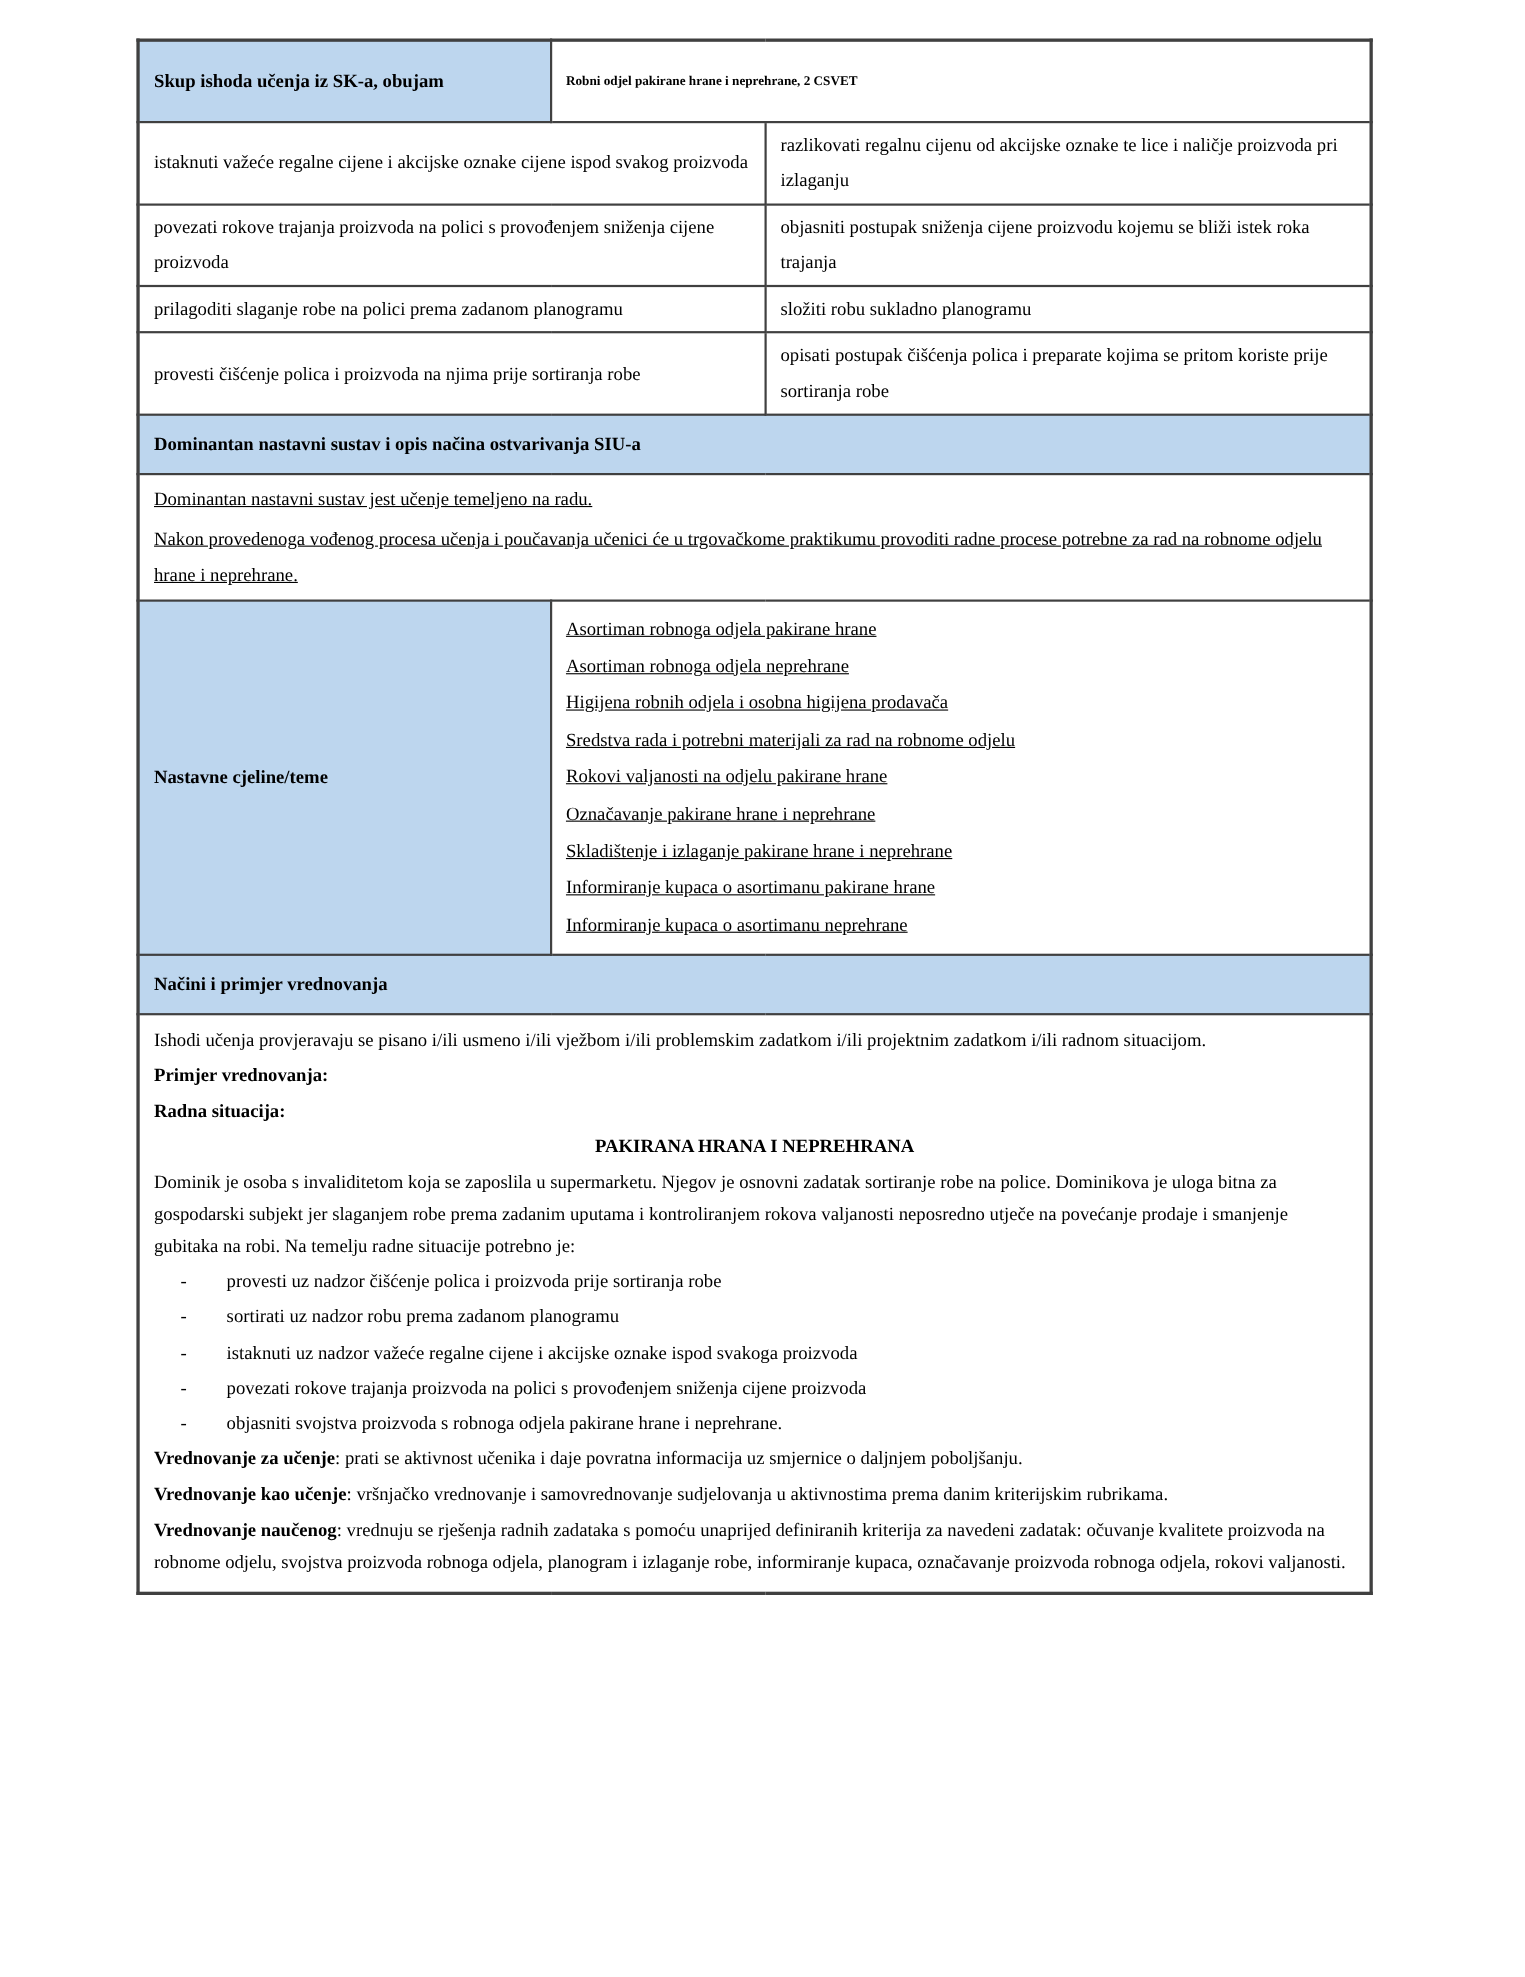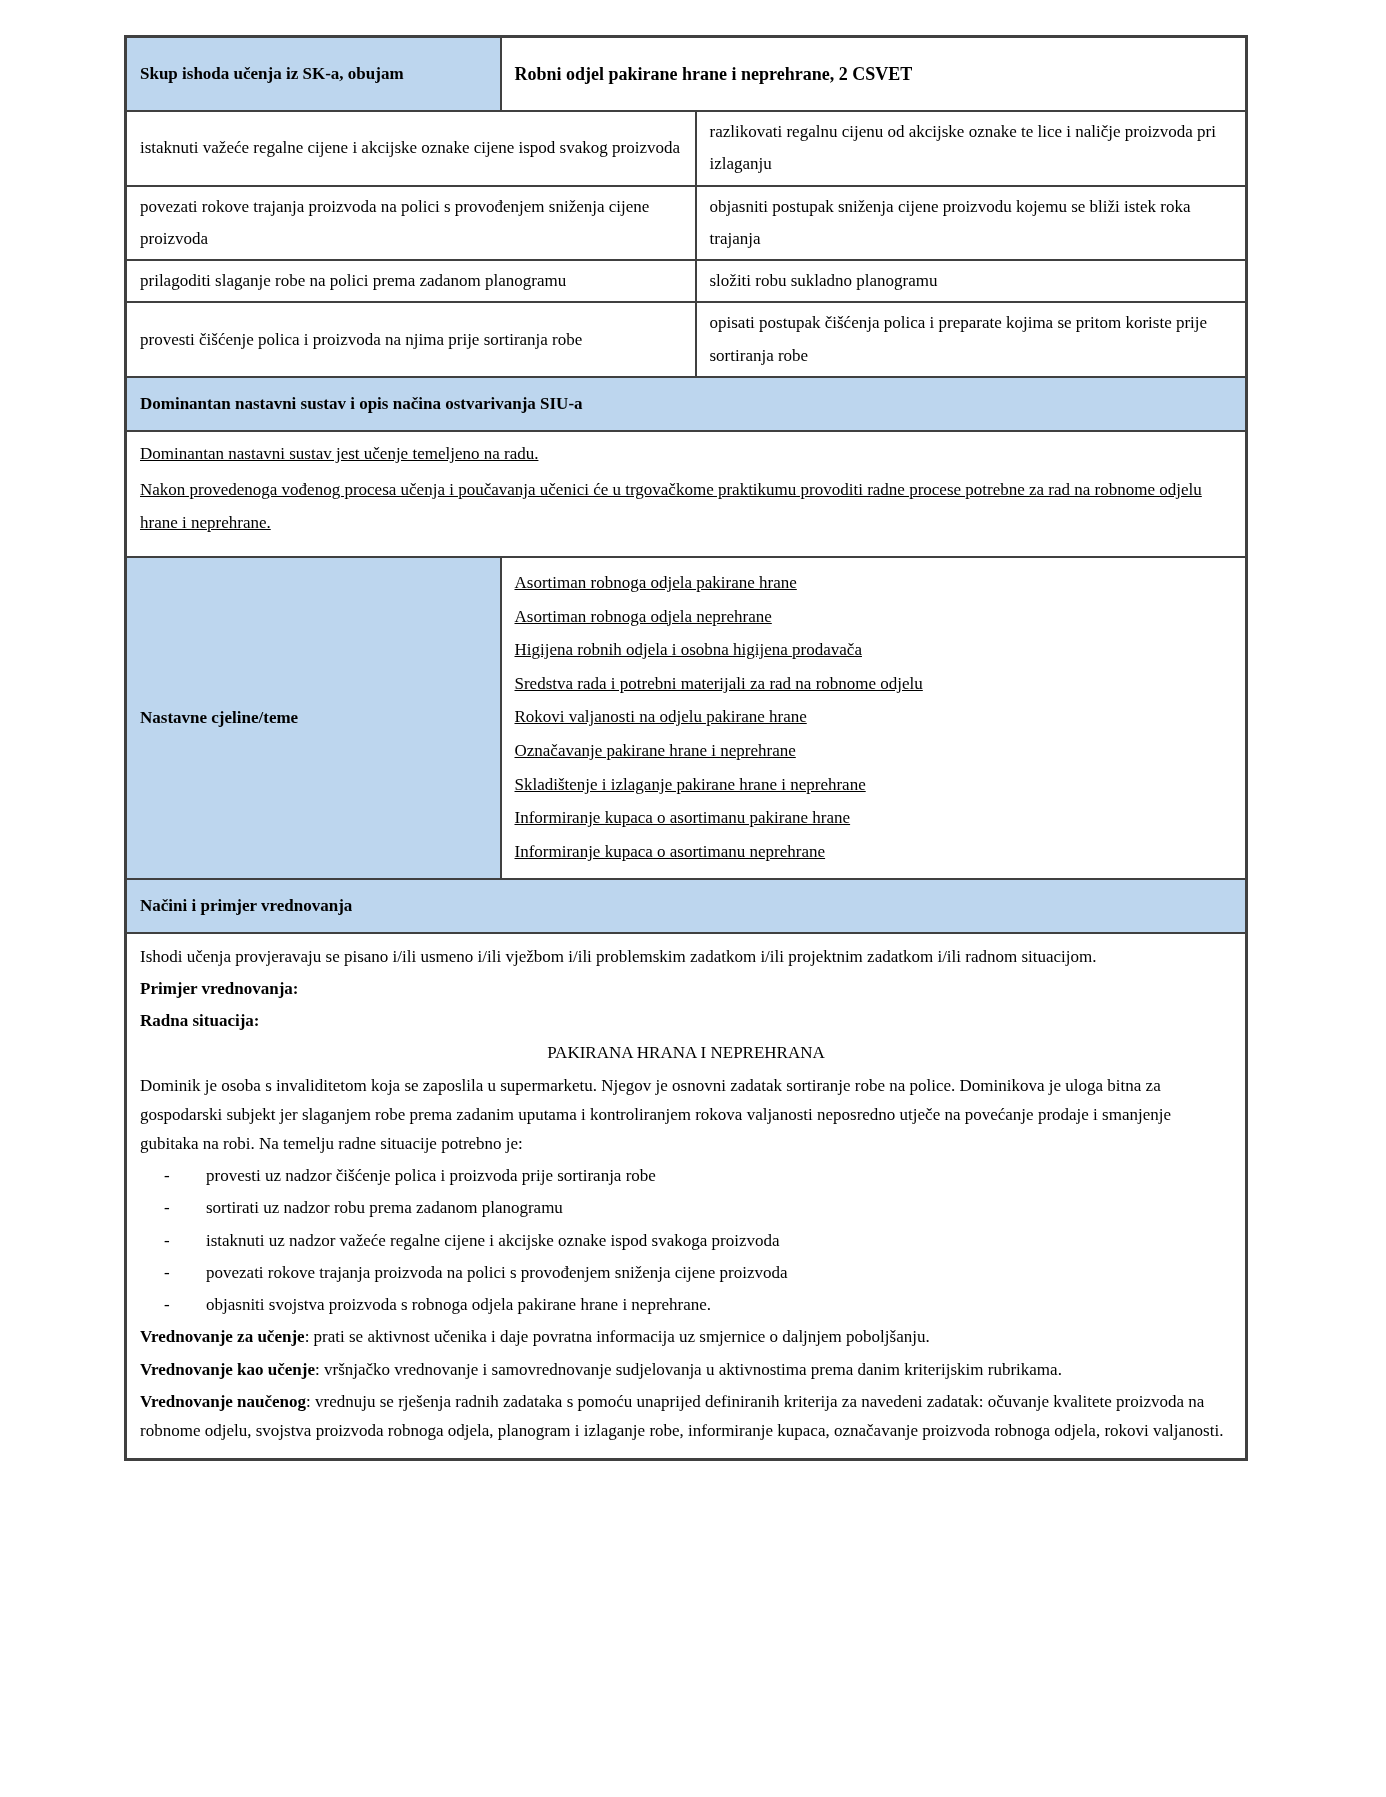--- a/index.html
+++ b/index.html
@@ -17,29 +17,29 @@
   td{
     border:2px solid #404040;
     padding:4px 13px;
     vertical-align:middle;
     line-height:1.9;
     word-wrap:break-word;
   }
   .blue{background:#BDD6EE;}
   .bold{font-weight:bold;}
   .h-row td{line-height:1.8;}
-  .title-cell{font-weight:bold;font-size:18px;}
+  .title-cell{font-weight:bold;font-size:12px;}
   .sec-head td{font-weight:bold;height:44px;line-height:1.5;}
   .para-cell p{margin:0 0 4px 0;text-decoration:underline;}
-  .para-cell p:last-child{margin-bottom:11px;}
+  .para-cell p:last-child{margin-bottom:0;}
   .units-cell{vertical-align:middle;}
   .units-list div{margin:1px 0;line-height:1.92;text-decoration:underline;}
   .final-cell{line-height:1.72;vertical-align:top;padding-top:8px;padding-bottom:10px;}
   .final-cell p{margin:0 0 3px 0;}
-  .center-title{text-align:center;font-weight:normal;margin:3px 0;}
+  .center-title{text-align:center;font-weight:bold;margin:3px 0;}
   .task{position:relative;padding-left:66px;line-height:1.72;margin:0 0 3px 0;}
   .task-marker{position:absolute;left:24px;top:0;}
   .eval p{margin:0 0 3px 0;}
 </style>
 </head>
 <body>
 
 <div class="doc">
   <table class="grid">
     <colgroup>

